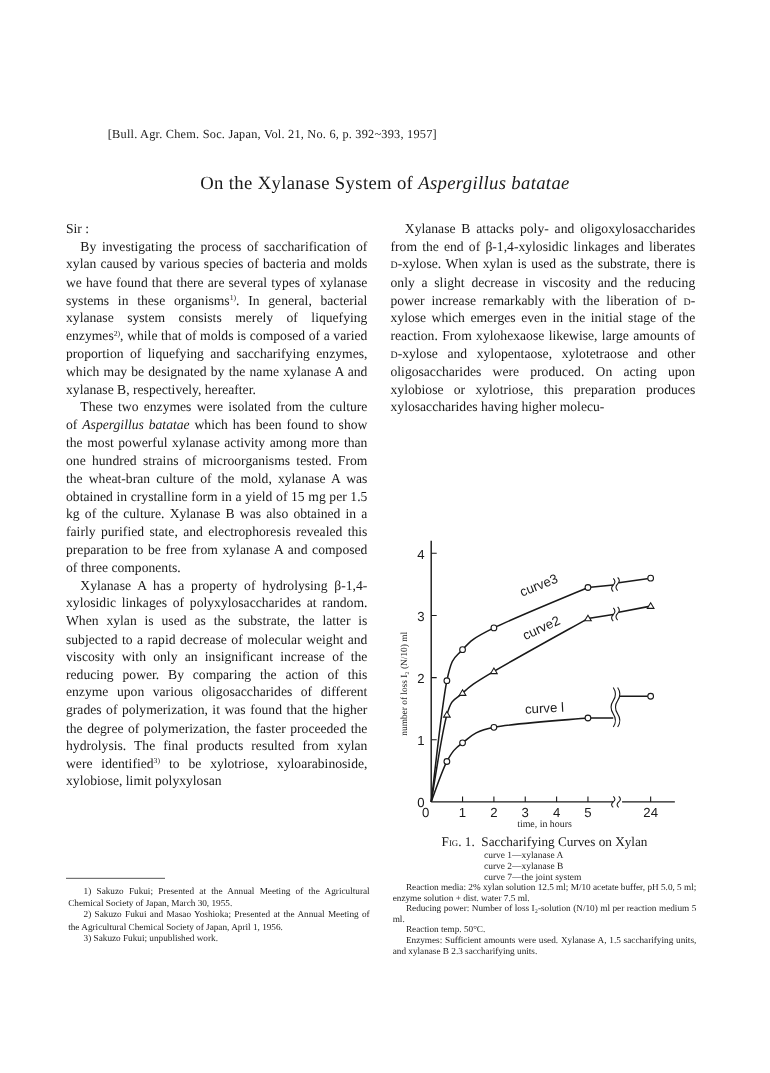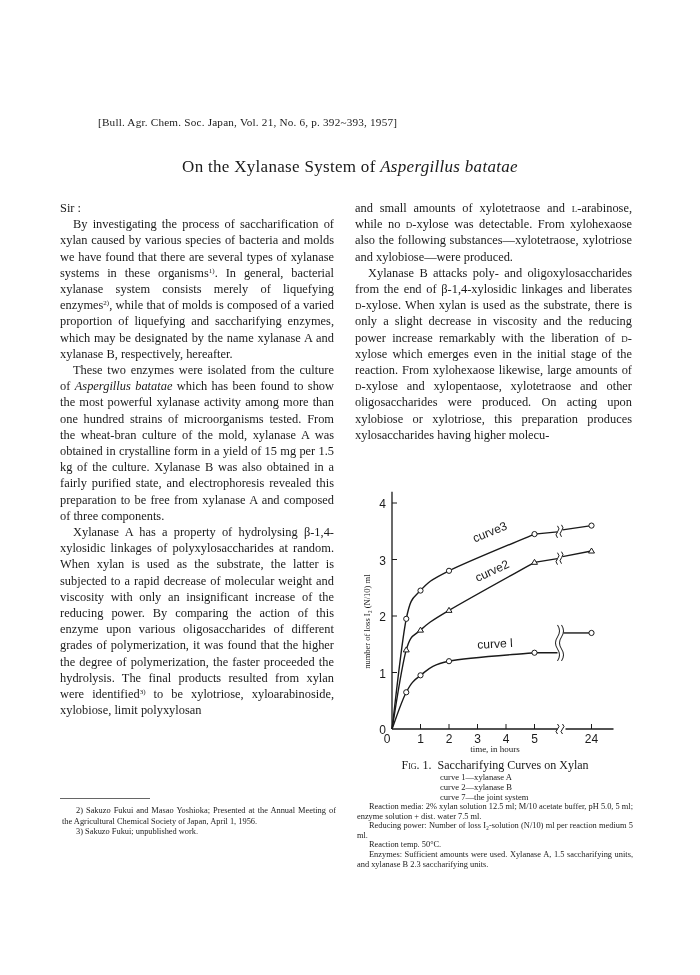--- a/index.html
+++ b/index.html
@@ -60,26 +60,26 @@
 
 <div class="col left">
   <p class="noindent">Sir :</p>
   <p><span>By investigating the process of saccharification of xylan caused by various species of bacteria and molds we have found that there are several types of xylanase systems in these organisms</span><sup>1)</sup><span>. In general, bacterial xylanase system consists merely of liquefying enzymes</span><sup>2)</sup><span>, while that of molds is composed of a varied proportion of liquefying and saccharifying enzymes, which may be designated by the name xylanase A and xylanase B, respectively, hereafter.</span></p>
   <p><span>These two enzymes were isolated from the culture of </span><i>Aspergillus batatae</i><span> which has been found to show the most powerful xylanase activity among more than one hundred strains of microorganisms tested. From the wheat-bran culture of the mold, xylanase A was obtained in crystalline form in a yield of 15 mg per 1.5 kg of the culture. Xylanase B was also obtained in a fairly purified state, and electrophoresis revealed this preparation to be free from xylanase A and composed of three components.</span></p>
   <p><span>Xylanase A has a property of hydrolysing β-1,4-xylosidic linkages of polyxylosaccharides at random. When xylan is used as the substrate, the latter is subjected to a rapid decrease of molecular weight and viscosity with only an insignificant increase of the reducing power. By comparing the action of this enzyme upon various oligosaccharides of different grades of polymerization, it was found that the higher the degree of polymerization, the faster proceeded the hydrolysis. The final products resulted from xylan were identified</span><sup>3)</sup><span> to be xylotriose, xyloarabinoside, xylobiose, limit polyxylosan</span></p>
 </div>
 
 <div class="footrule"></div>
 <div class="footnotes">
+  <p>1) Sakuzo Fukui; Presented at the Annual Meeting of the Agricultural Chemical Society of Japan, March 30, 1955.</p>
   <p>2) Sakuzo Fukui and Masao Yoshioka; Presented at the Annual Meeting of the Agricultural Chemical Society of Japan, April 1, 1956.</p>
   <p>3) Sakuzo Fukui; unpublished work.</p>
 </div>
 
 <div class="col right">
-  <p class="noindent"><span>and small amounts of xylotetraose and </span><span class="sc">l-</span><span>arabinose, while no </span><span class="sc">d-</span><span>xylose was detectable. From xylohexaose also the following substances—xylotetraose, xylotriose and xylobiose—were produced.</span></p>
   <p><span>Xylanase B attacks poly- and oligoxylosaccharides from the end of β-1,4-xylosidic linkages and liberates </span><span class="sc">d-</span><span>xylose. When xylan is used as the substrate, there is only a slight decrease in viscosity and the reducing power increase remarkably with the liberation of </span><span class="sc">d-</span><span>xylose which emerges even in the initial stage of the reaction. From xylohexaose likewise, large amounts of </span><span class="sc">d-</span><span>xylose and xylopentaose, xylotetraose and other oligosaccharides were produced. On acting upon xylobiose or xylotriose, this preparation produces xylosaccharides having higher molecu-</span></p>
 </div>
 
 <div class="chart-wrap">
   <svg id="chart" width="280" height="265">
       <line x1="37" y1="239" x2="37" y2="1.6999999999999886" stroke="#1a1a1a" stroke-width="1.3"></line>
       <line x1="37" y1="239" x2="202.5" y2="239" stroke="#1a1a1a" stroke-width="1.3"></line>
       <line x1="210.5" y1="239" x2="258.5" y2="239" stroke="#1a1a1a" stroke-width="1.3"></line>
       <path d="M202.5,234 q3,2.5 0,5 q-3,2.5 0,5 M207.5,234 q3,2.5 0,5 q-3,2.5 0,5" fill="none" stroke="#1a1a1a" stroke-width="1"></path>
       <text x="31" y="244" text-anchor="end" font-size="12" font-family="Liberation Sans, sans-serif" fill="#1a1a1a">0</text>

